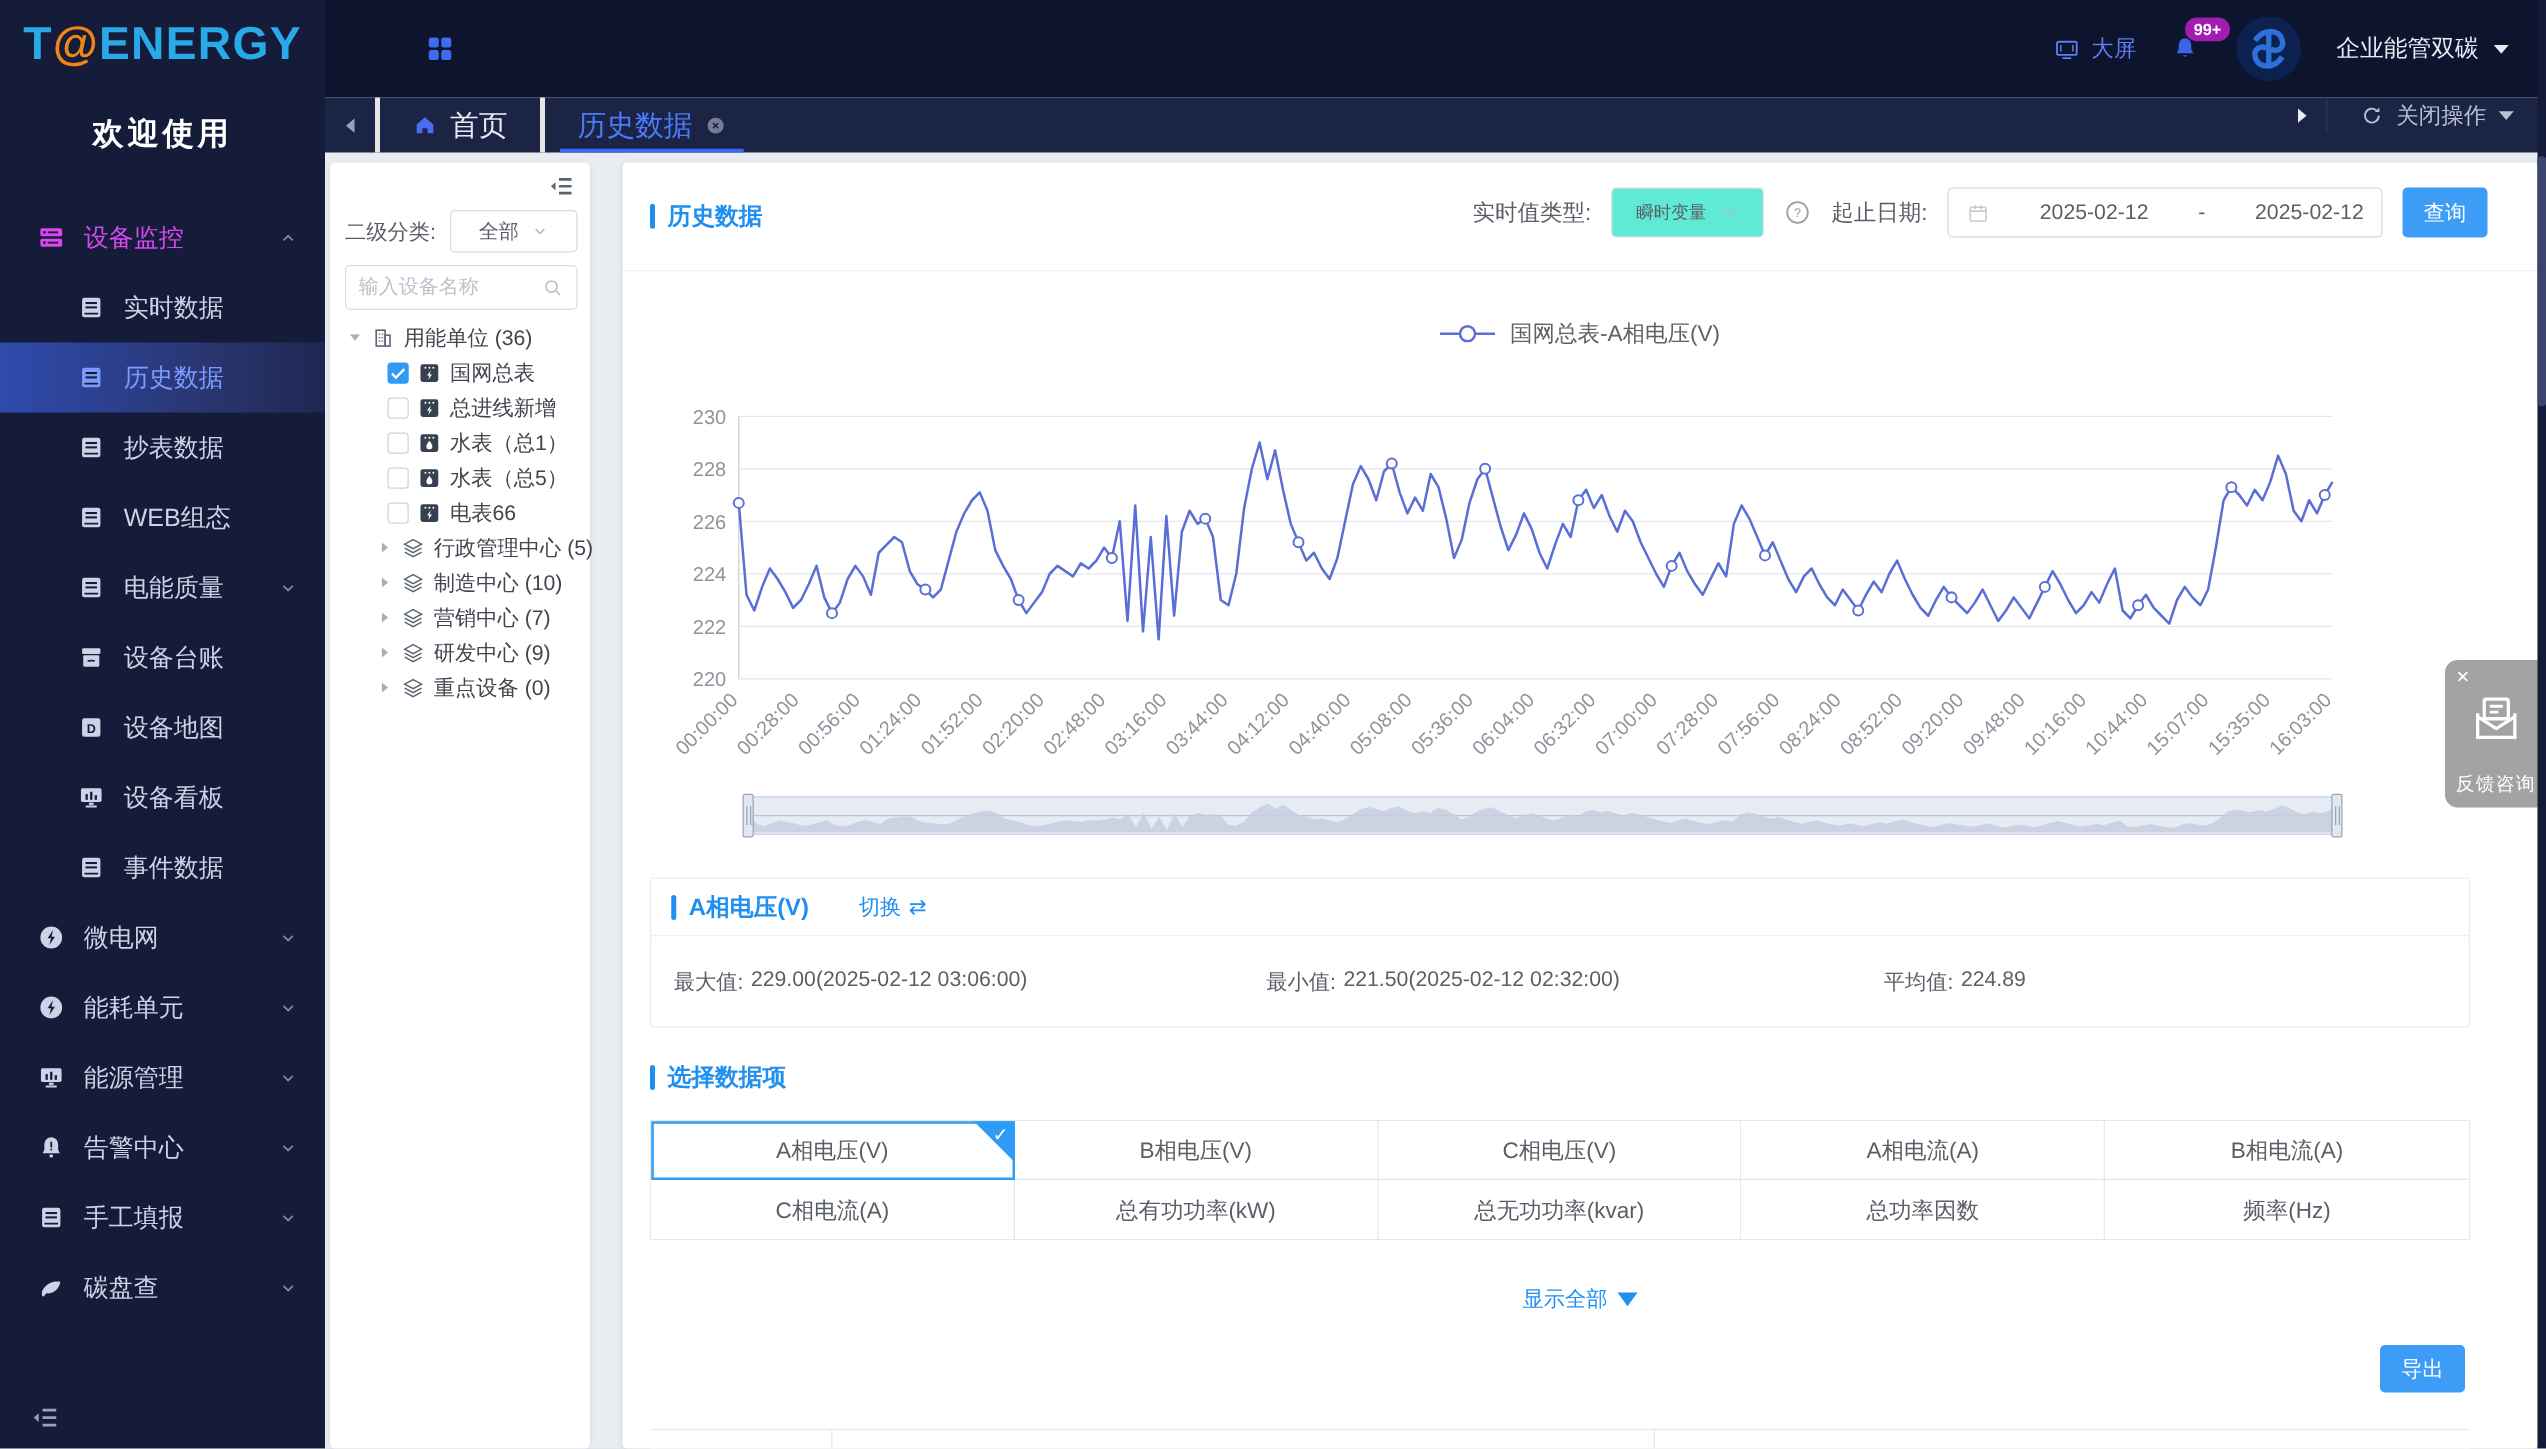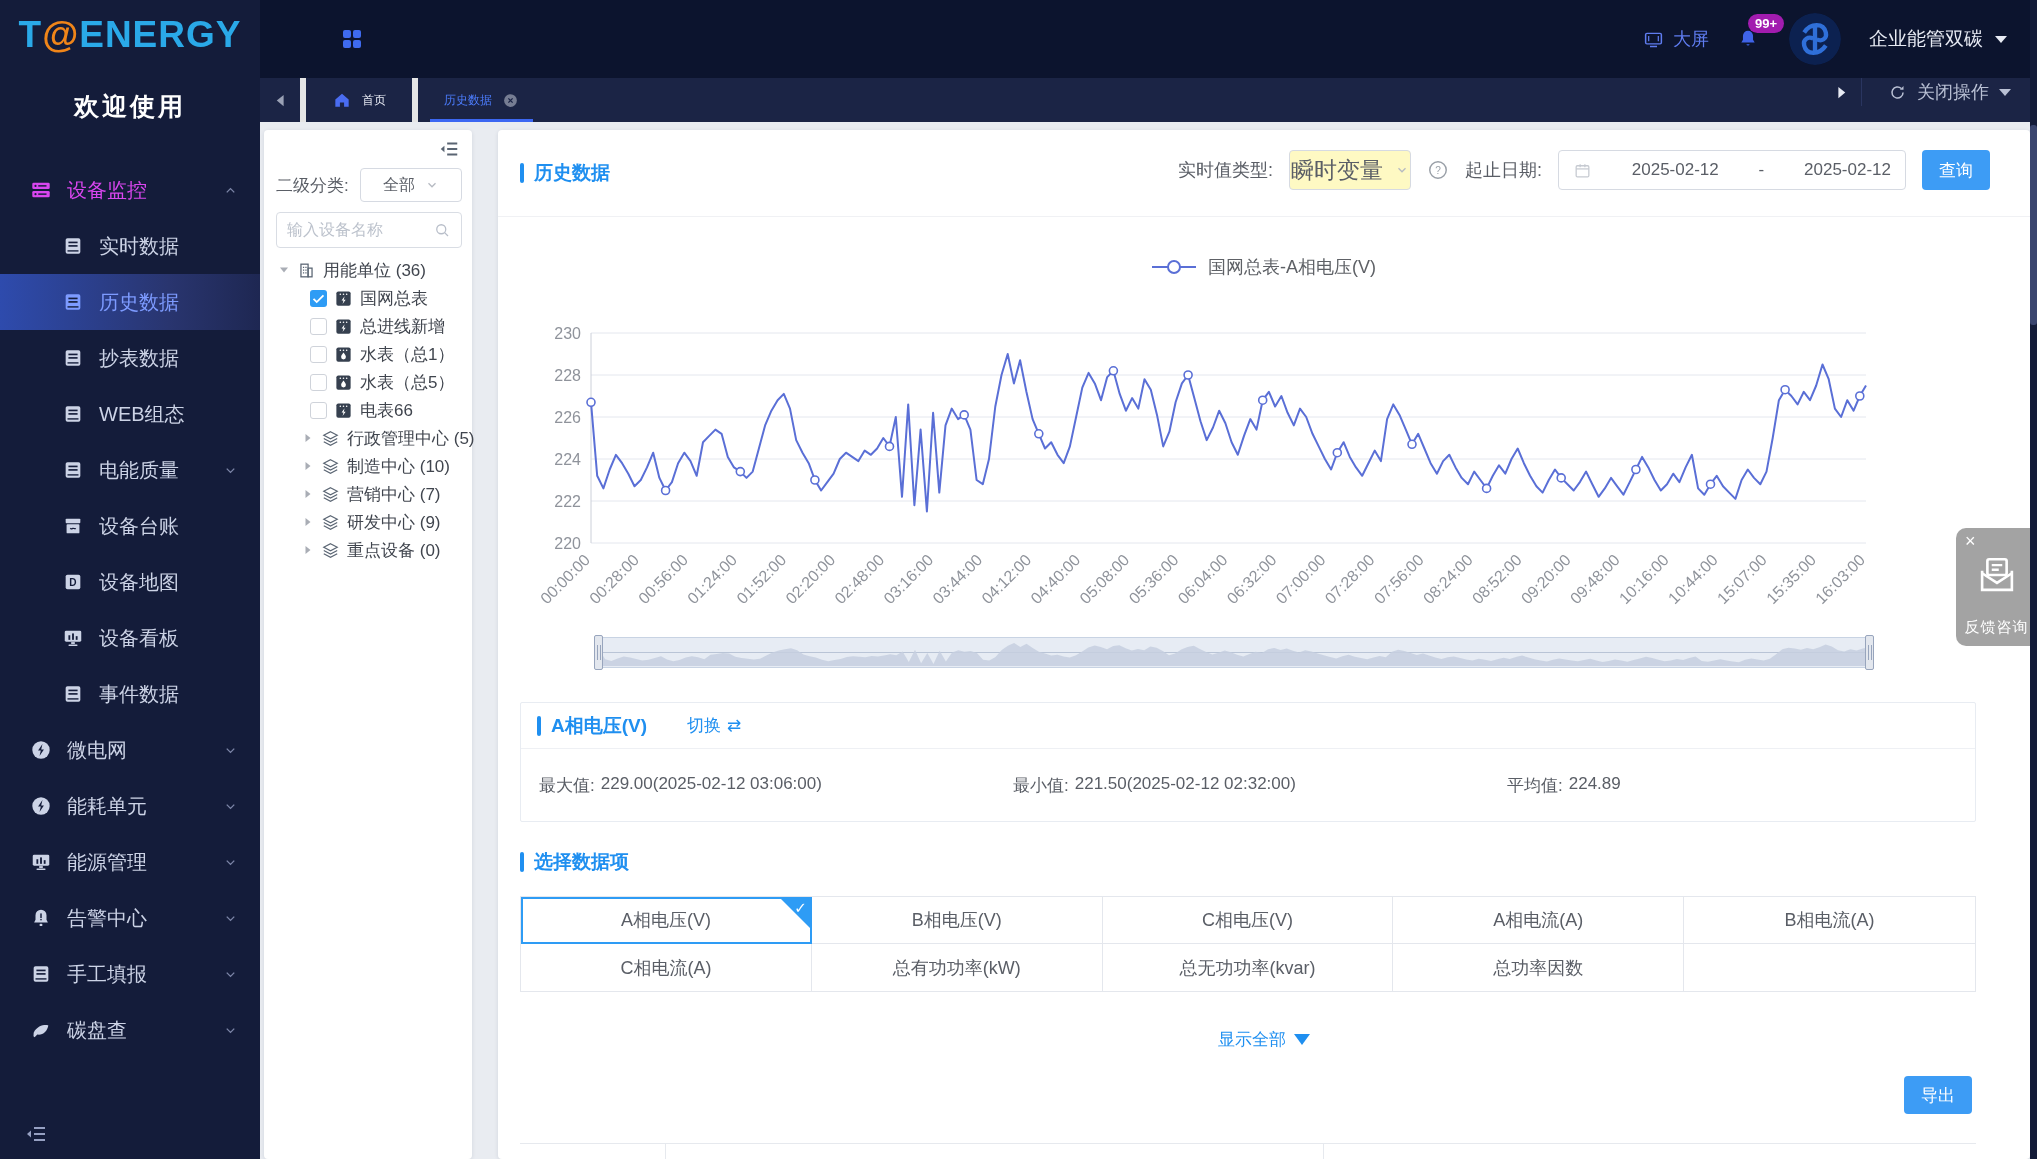--- a/index.html
+++ b/index.html
@@ -34,21 +34,21 @@
   .bell-wrap{position:relative;width:24px;height:24px;color:#3f63e8;cursor:pointer}
   .badge{position:absolute;top:-13px;left:11px;background:#a21caf;color:#fff;font-size:13px;line-height:13px;border-radius:10px;padding:3px 7px;font-weight:700}
   .avatar{width:52px;height:52px;border-radius:50%;overflow:hidden}
   .org{color:#e8ebf4;font-size:19px;display:flex;align-items:center;gap:12px;cursor:pointer}
   .tri-down{width:0;height:0;border-left:6px solid transparent;border-right:6px solid transparent;border-top:7px solid currentColor;display:inline-block}
 
   
   .tabbar{position:absolute;left:260px;top:78px;width:1777px;height:44px;background:#1b2445;display:flex;align-items:center;z-index:5}
   .nav-arrow{width:40px;display:flex;justify-content:center;color:#9aa1b5;cursor:pointer}
   .nav-arrow svg{width:15px;height:15px}
-  .tab{height:44px;display:flex;align-items:center;gap:10px;padding:14px 26px;font-size:12px;color:#e8ebf4;position:relative;cursor:pointer;border-left:6px solid #e5e5e5}
+  .tab{height:44px;display:flex;align-items:center;gap:10px;padding:14px 26px;font-size:23px;color:#e8ebf4;position:relative;cursor:pointer;border-left:4px solid #e5e5e5}
   .tab .mi{width:20px;height:20px;color:#4a6cf0}
   .tab.active{color:#4b7bfa}
   .tab.active::after{content:"";position:absolute;left:12px;right:12px;bottom:0;height:3px;background:#3c67f2}
   .tab-close{width:17px;height:17px;color:#767d93;display:inline-flex;cursor:pointer}
   .tabbar-right{position:absolute;right:0;top:0;height:28px;display:flex;align-items:center}
   .close-ops{display:flex;align-items:center;gap:10px;color:#b9c0d4;font-size:18px;padding:0 26px;border-left:1px solid #2a3560;height:100%;cursor:pointer}
   .close-ops .mi{width:19px;height:19px}
 
   
   .tree-card{position:absolute;left:264px;top:130px;width:208px;height:1029px;background:#fff;border-radius:4px;box-shadow:0 1px 4px rgba(20,28,58,.10);z-index:4}
@@ -71,21 +71,21 @@
   .cbx.checked{background:#2e9cf5}
   .cbx.un{background:#fff;border:1px solid #cfd3da}
 
   
   .main-card{position:absolute;left:498px;top:130px;width:1532px;height:1029px;background:#fff;border-radius:4px;box-shadow:0 1px 4px rgba(20,28,58,.10);z-index:3}
   .sec-title{display:flex;align-items:center;gap:10px;font-size:19px;font-weight:700;color:#1f8ff0}
   .sec-bar{width:4px;height:20px;background:#1f8ff0;border-radius:2px}
   #title-row{position:absolute;left:22px;top:30px}
   .filters{position:absolute;top:20px;right:40px;height:40px;display:flex;align-items:center;gap:16px}
   .f-label{font-size:18px;color:#5a5e66}
-  .f-select{width:122px;height:40px;border:1px solid #d6dae2;border-radius:4px;display:flex;align-items:center;justify-content:center;gap:12px;font-size:23px;color:#5a5e66;cursor:pointer;background:#fef9c3}
+  .f-select{width:122px;height:40px;border:1px solid #d6dae2;border-radius:4px;display:flex;align-items:center;justify-content:center;gap:12px;font-size:14px;color:#5a5e66;cursor:pointer;background:#5eead4}
   .q-ic{width:22px;height:22px;color:#9aa0a8;display:inline-flex;cursor:pointer}
   .date-box{width:348px;height:40px;border:1px solid #d6dae2;border-radius:4px;display:flex;align-items:center;justify-content:space-between;padding:0 14px;font-size:17px;color:#5a5e66;background:#fff;cursor:pointer}
   .cal-ic{width:19px;height:19px;color:#c6cad1;display:inline-flex}
   .btn{height:40px;padding:0 17px;background:#3d9cf5;color:#fff;font-size:17px;border:0;border-radius:4px;display:flex;align-items:center;cursor:pointer;font-family:inherit}
   .hr{position:absolute;left:0;right:0;top:86px;border-top:1px solid #f0f1f4}
   .legend{position:absolute;top:125px;left:0;width:100%;display:flex;justify-content:center;align-items:center;gap:12px;color:#5e6166;font-size:18px}
   #chart{position:absolute;left:42px;top:195px;width:1340px;height:300px}
   .ax{font-size:16px;fill:#8f939b}
   .brush{position:absolute;left:100px;top:507px;width:1272px;height:31px;background:#e7ecf4;border:1px solid #c8d3e3;cursor:ew-resize}
   .brush svg{position:absolute;left:0;top:0}
@@ -794,20 +794,23 @@
         </div>
         <div class="item-cell">
           <span>总有功功率(kW)</span>
         </div>
         <div class="item-cell">
           <span>总无功功率(kvar)</span>
         </div>
         <div class="item-cell">
           <span>总功率因数</span>
         </div>
+        <div class="item-cell">
+          <span>频率(Hz)</span>
+        </div>
       </div>
 
     <div class="show-all">
       <span>显示全部</span>
       <span class="tri"></span>
     </div>
 
     <button class="btn export-btn">导出</button>
 
     <div class="ptable">

